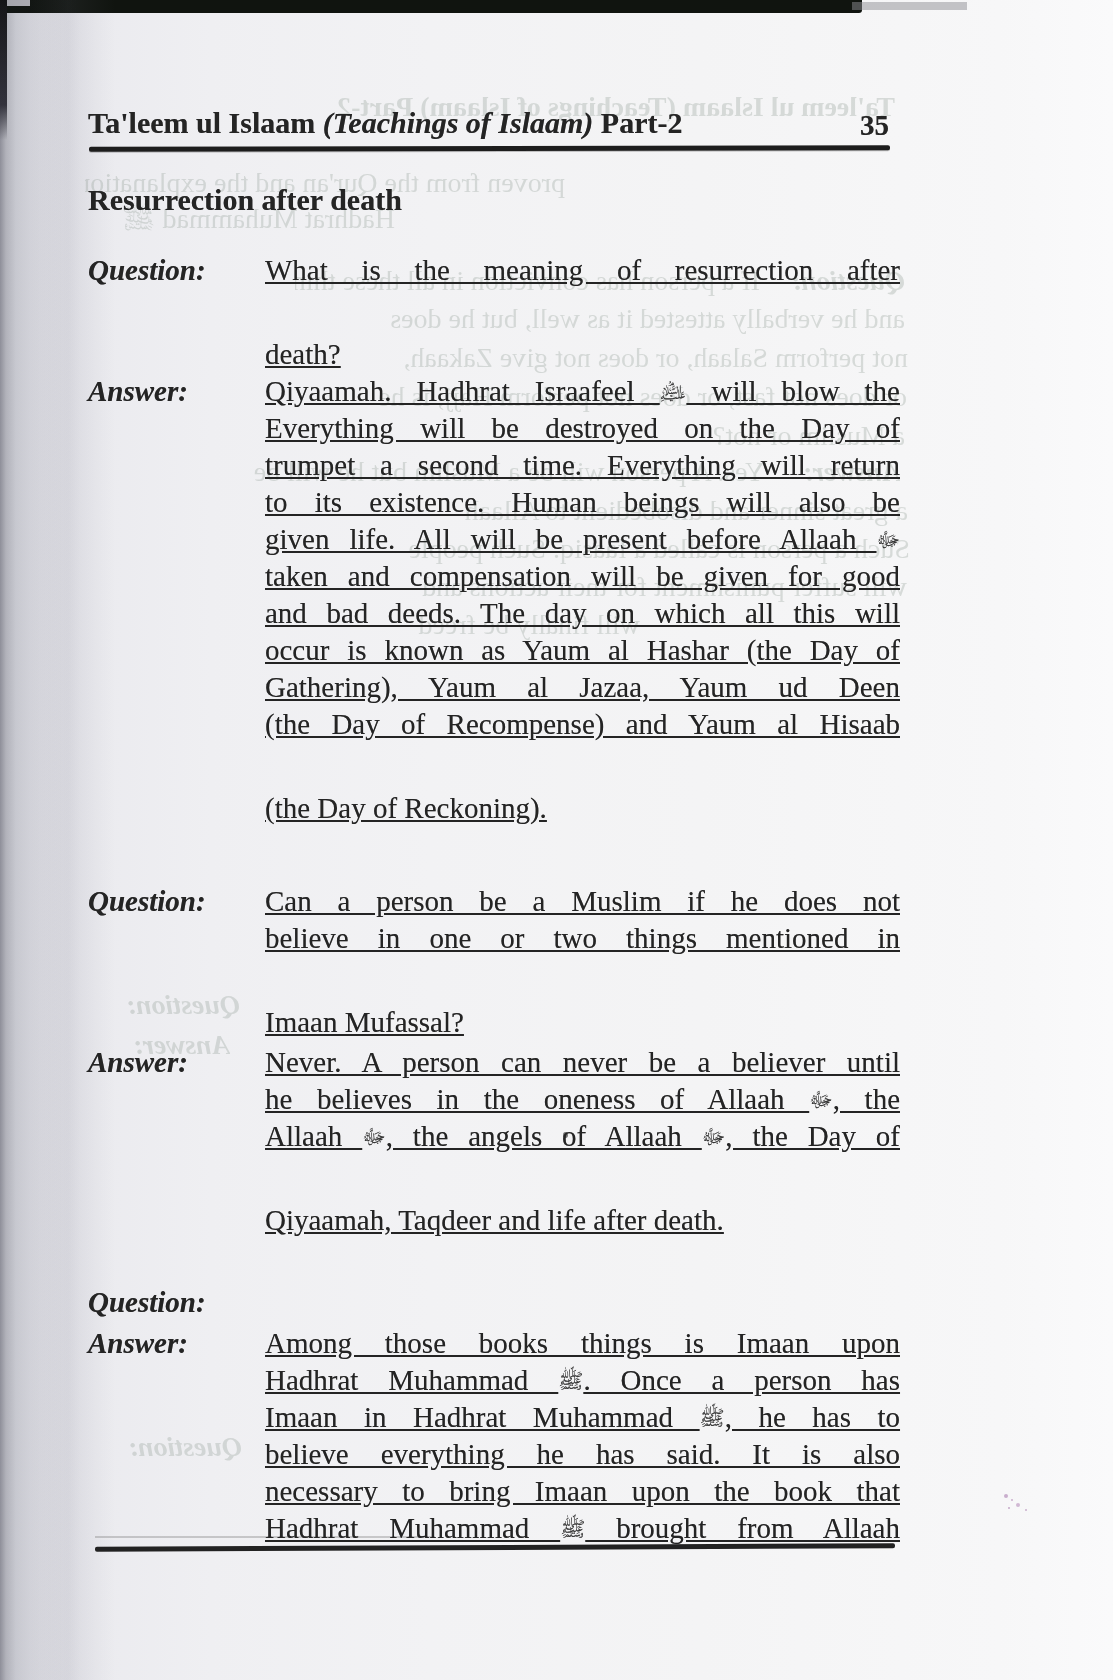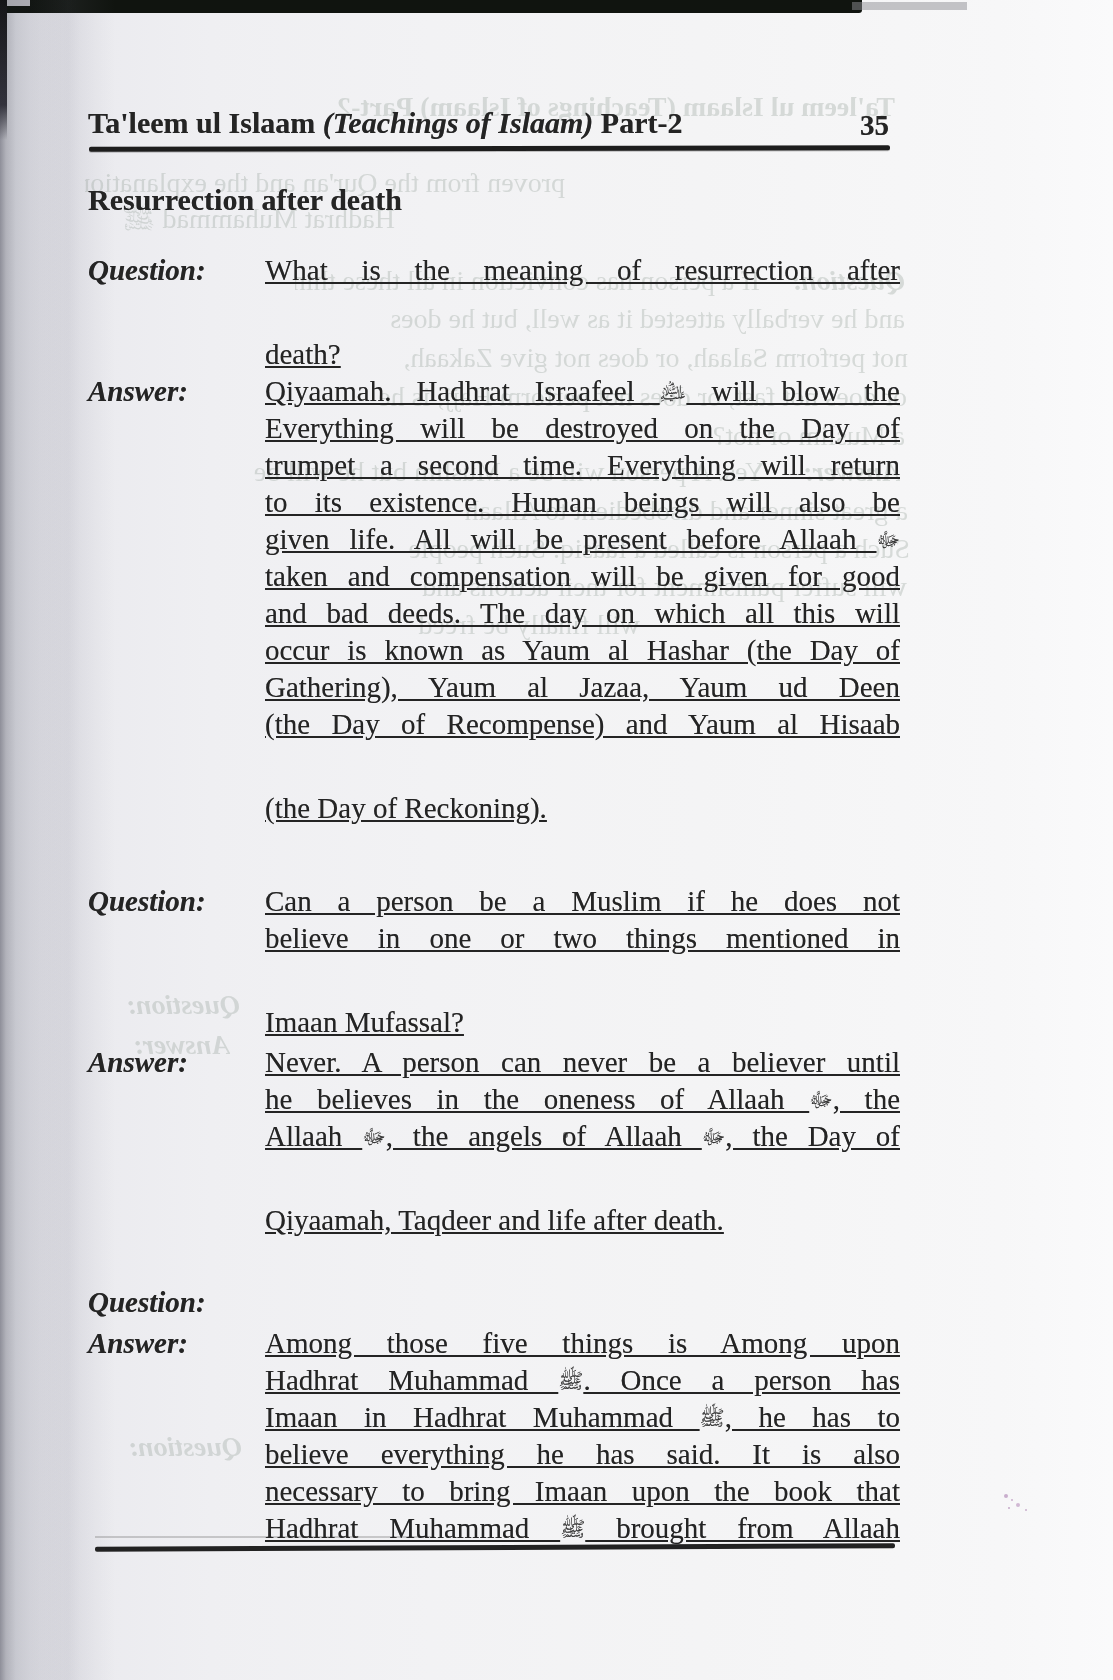--- a/index.html
+++ b/index.html
@@ -167,21 +167,21 @@
       </div>
   </section>
 
   <section class="qa-row mt45">
     <div class="qa-label">Question:</div>
   </section>
 
   <section class="qa-row mt4">
     <div class="qa-label">Answer:</div>
     <div class="qa-lines">
-        <div class="line">Among those five things is Among upon</div>
+        <div class="line">Among those books things is Imaan upon</div>
         <div class="line">Hadhrat Muhammad <span class="honorific">ﷺ</span>. Once a person has</div>
         <div class="line">Imaan in Hadhrat Muhammad <span class="honorific">ﷺ</span>, he has to</div>
         <div class="line">believe everything he has said. It is also</div>
         <div class="line">necessary to bring Imaan upon the book that</div>
         <div class="line">Hadhrat Muhammad <span class="honorific">ﷺ</span> brought from Allaah</div>
       </div>
   </section>
 
 </div>
 

